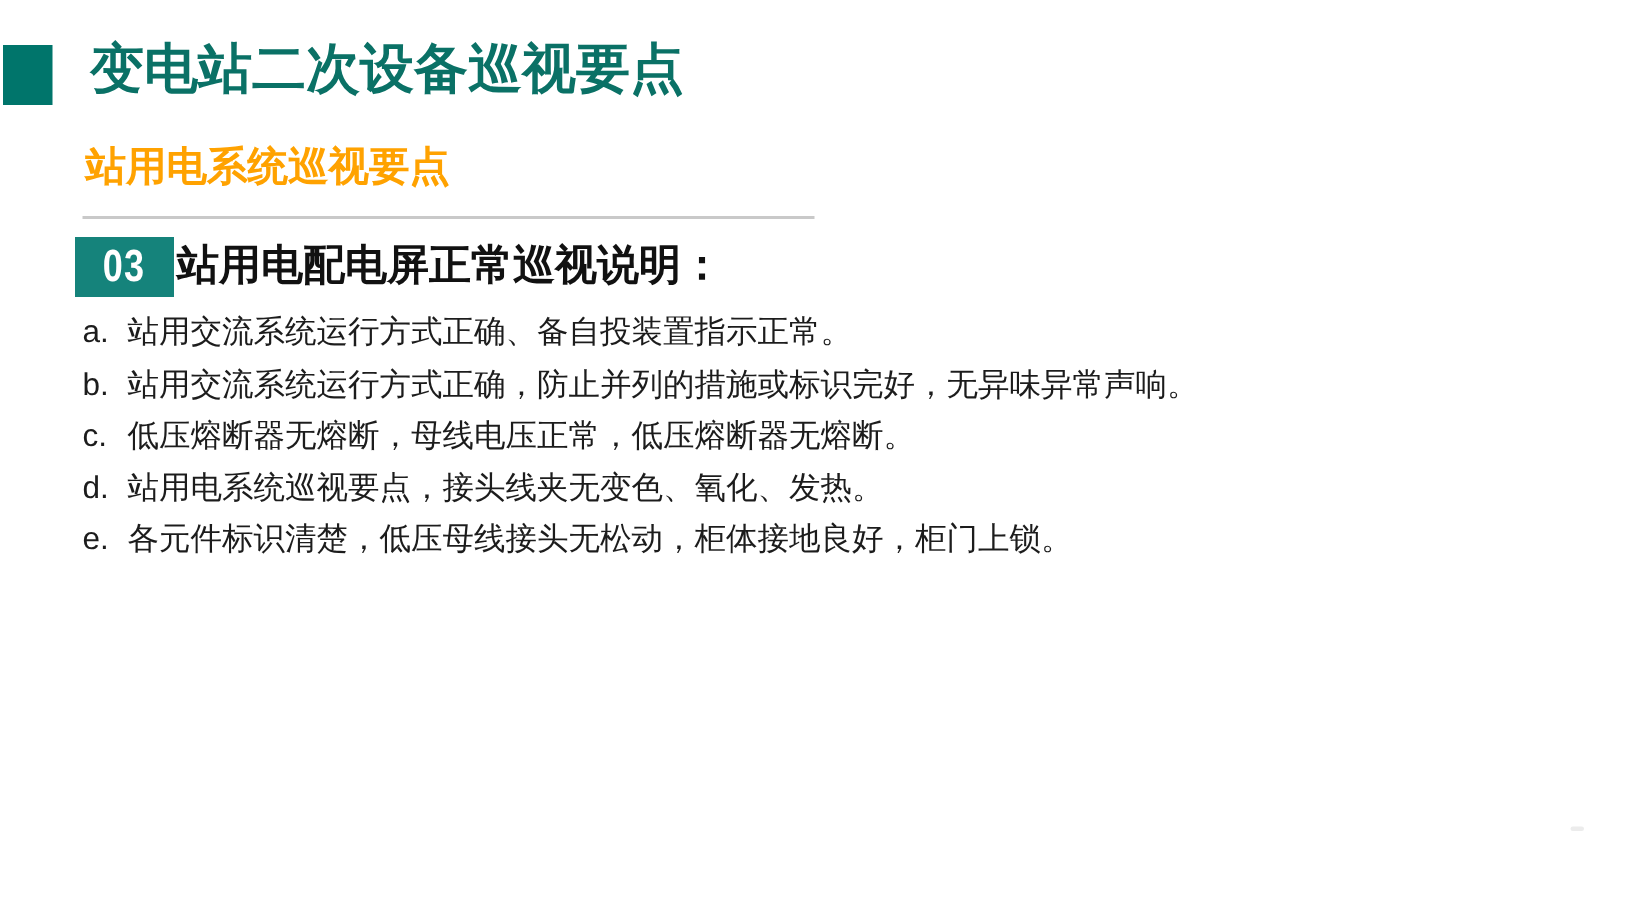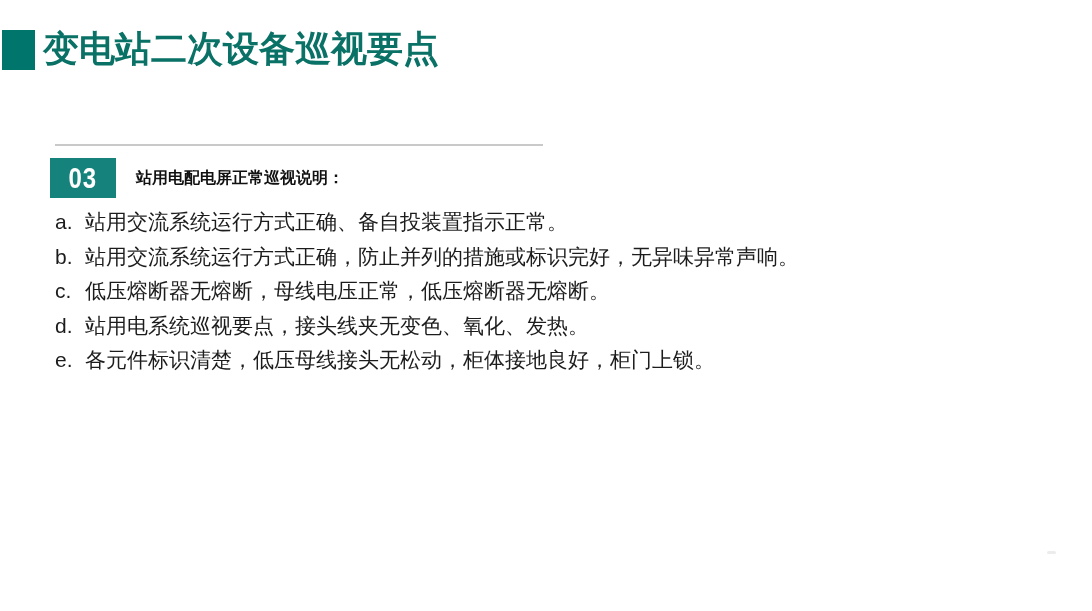--- a/index.html
+++ b/index.html
@@ -18,27 +18,28 @@
   .accent-square {
     position: absolute;
     left: 2px;
     top: 30px;
     width: 33px;
     height: 40px;
     background: #00756B;
   }
   .page-title {
     position: absolute;
-    left: 43px;
+    left: 60px;
     top: 27px;
     font-size: 36px;
     line-height: 44px;
     font-weight: bold;
     color: #0A7166;
     white-space: nowrap;
+    font-family: Liberation Mono, monospace;
   }
   .subtitle {
     position: absolute;
     left: 57px;
     top: 95px;
     font-size: 27px;
     line-height: 33px;
     font-weight: bold;
     color: #FFA200;
     white-space: nowrap;
@@ -50,42 +51,41 @@
     width: 488px;
     height: 2px;
     background: #C9C9C9;
   }
   .section-row {
     position: absolute;
     left: 50px;
     top: 158px;
     height: 40px;
     display: flex;
-    align-items: center;
   }
   .badge {
     width: 66px;
     height: 40px;
     background: #15837B;
     color: #ffffff;
     display: flex;
     align-items: center;
     justify-content: center;
     font-size: 30px;
     font-weight: bold;
     flex: none;
   }
   .badge-inner {
     display: inline-block;
     transform: scaleX(0.8);
     letter-spacing: 1px;
   }
   .section-heading {
-    margin-left: 20px;
-    font-size: 16px;
+    margin-left: 2px;
+    font-size: 28px;
     font-weight: bold;
     color: #111111;
     white-space: nowrap;
   }
   .list {
     position: absolute;
     left: 55px;
     top: 205px;
     font-size: 21px;
     color: #1C1C1C;
@@ -111,20 +111,21 @@
 </style>
 </head>
 <body>
 
 <div class="slide">
 
   <div class="accent-square"></div>
 
   <div class="page-title">变电站二次设备巡视要点</div>
 
+  <div class="subtitle">站用电系统巡视要点</div>
 
   <div class="divider"></div>
 
   <div class="section-row">
     <div class="badge">
       <span class="badge-inner">03</span>
     </div>
     <div class="section-heading">站用电配电屏正常巡视说明：</div>
   </div>
 

